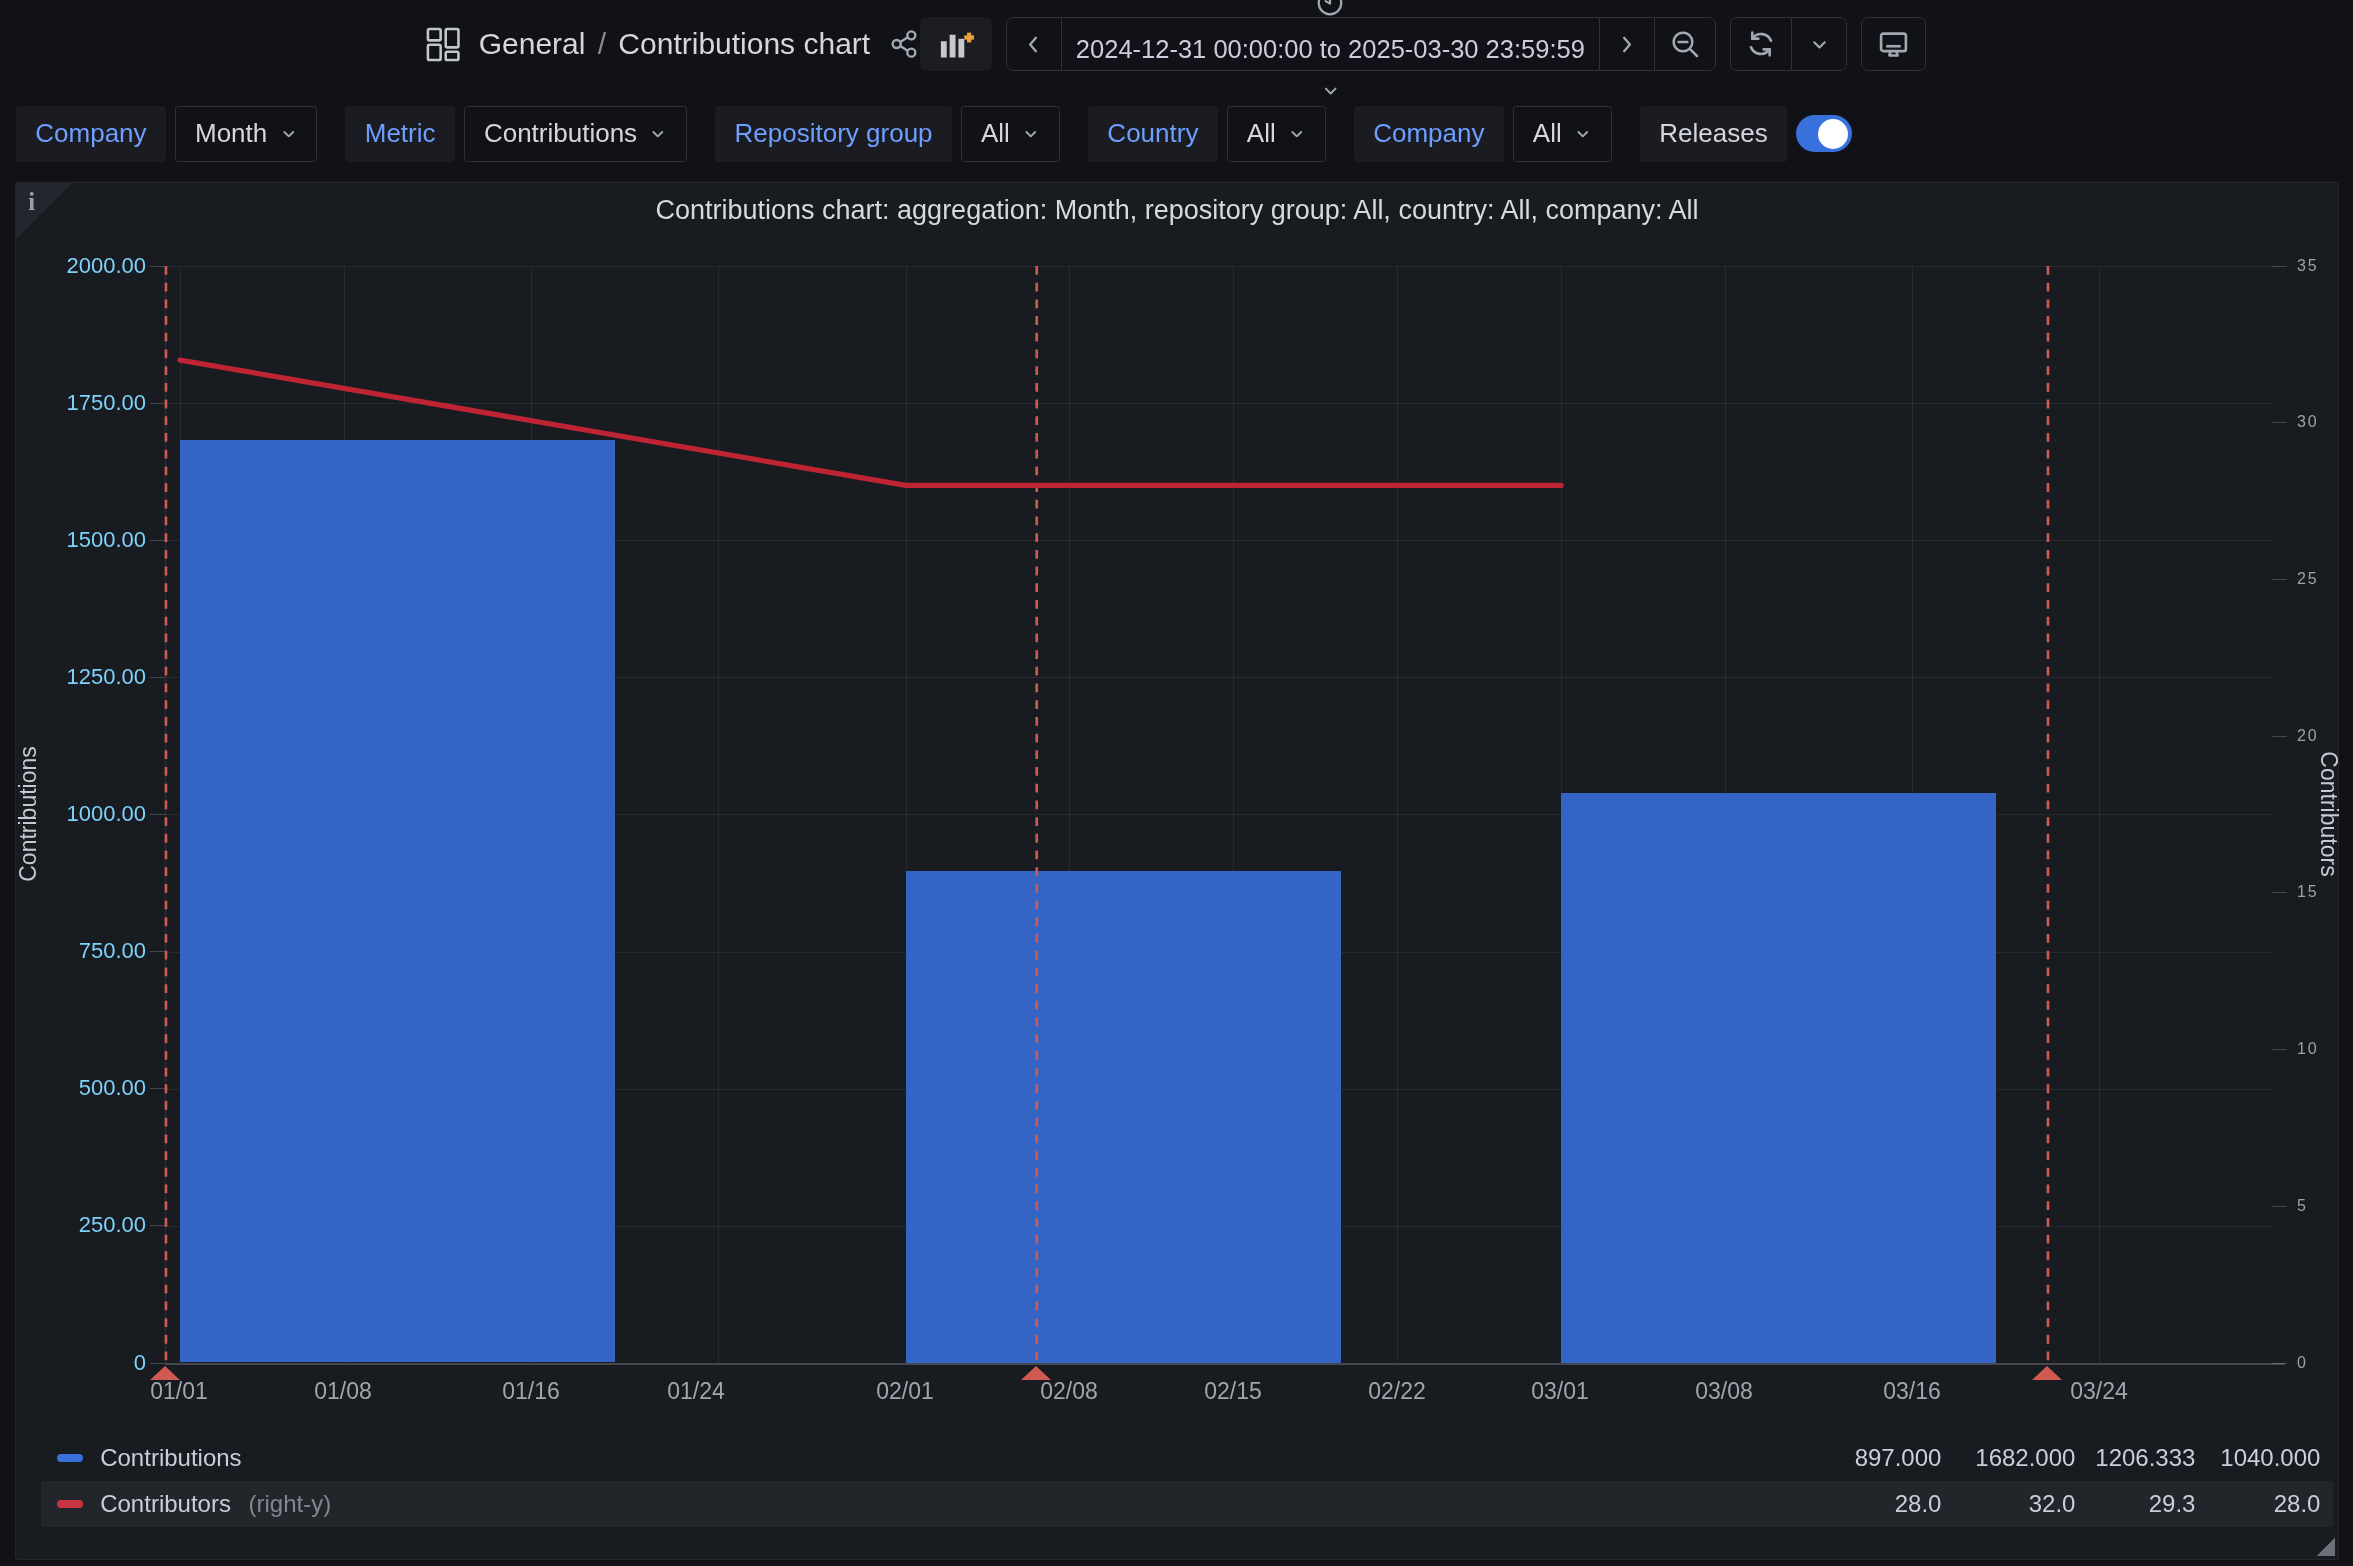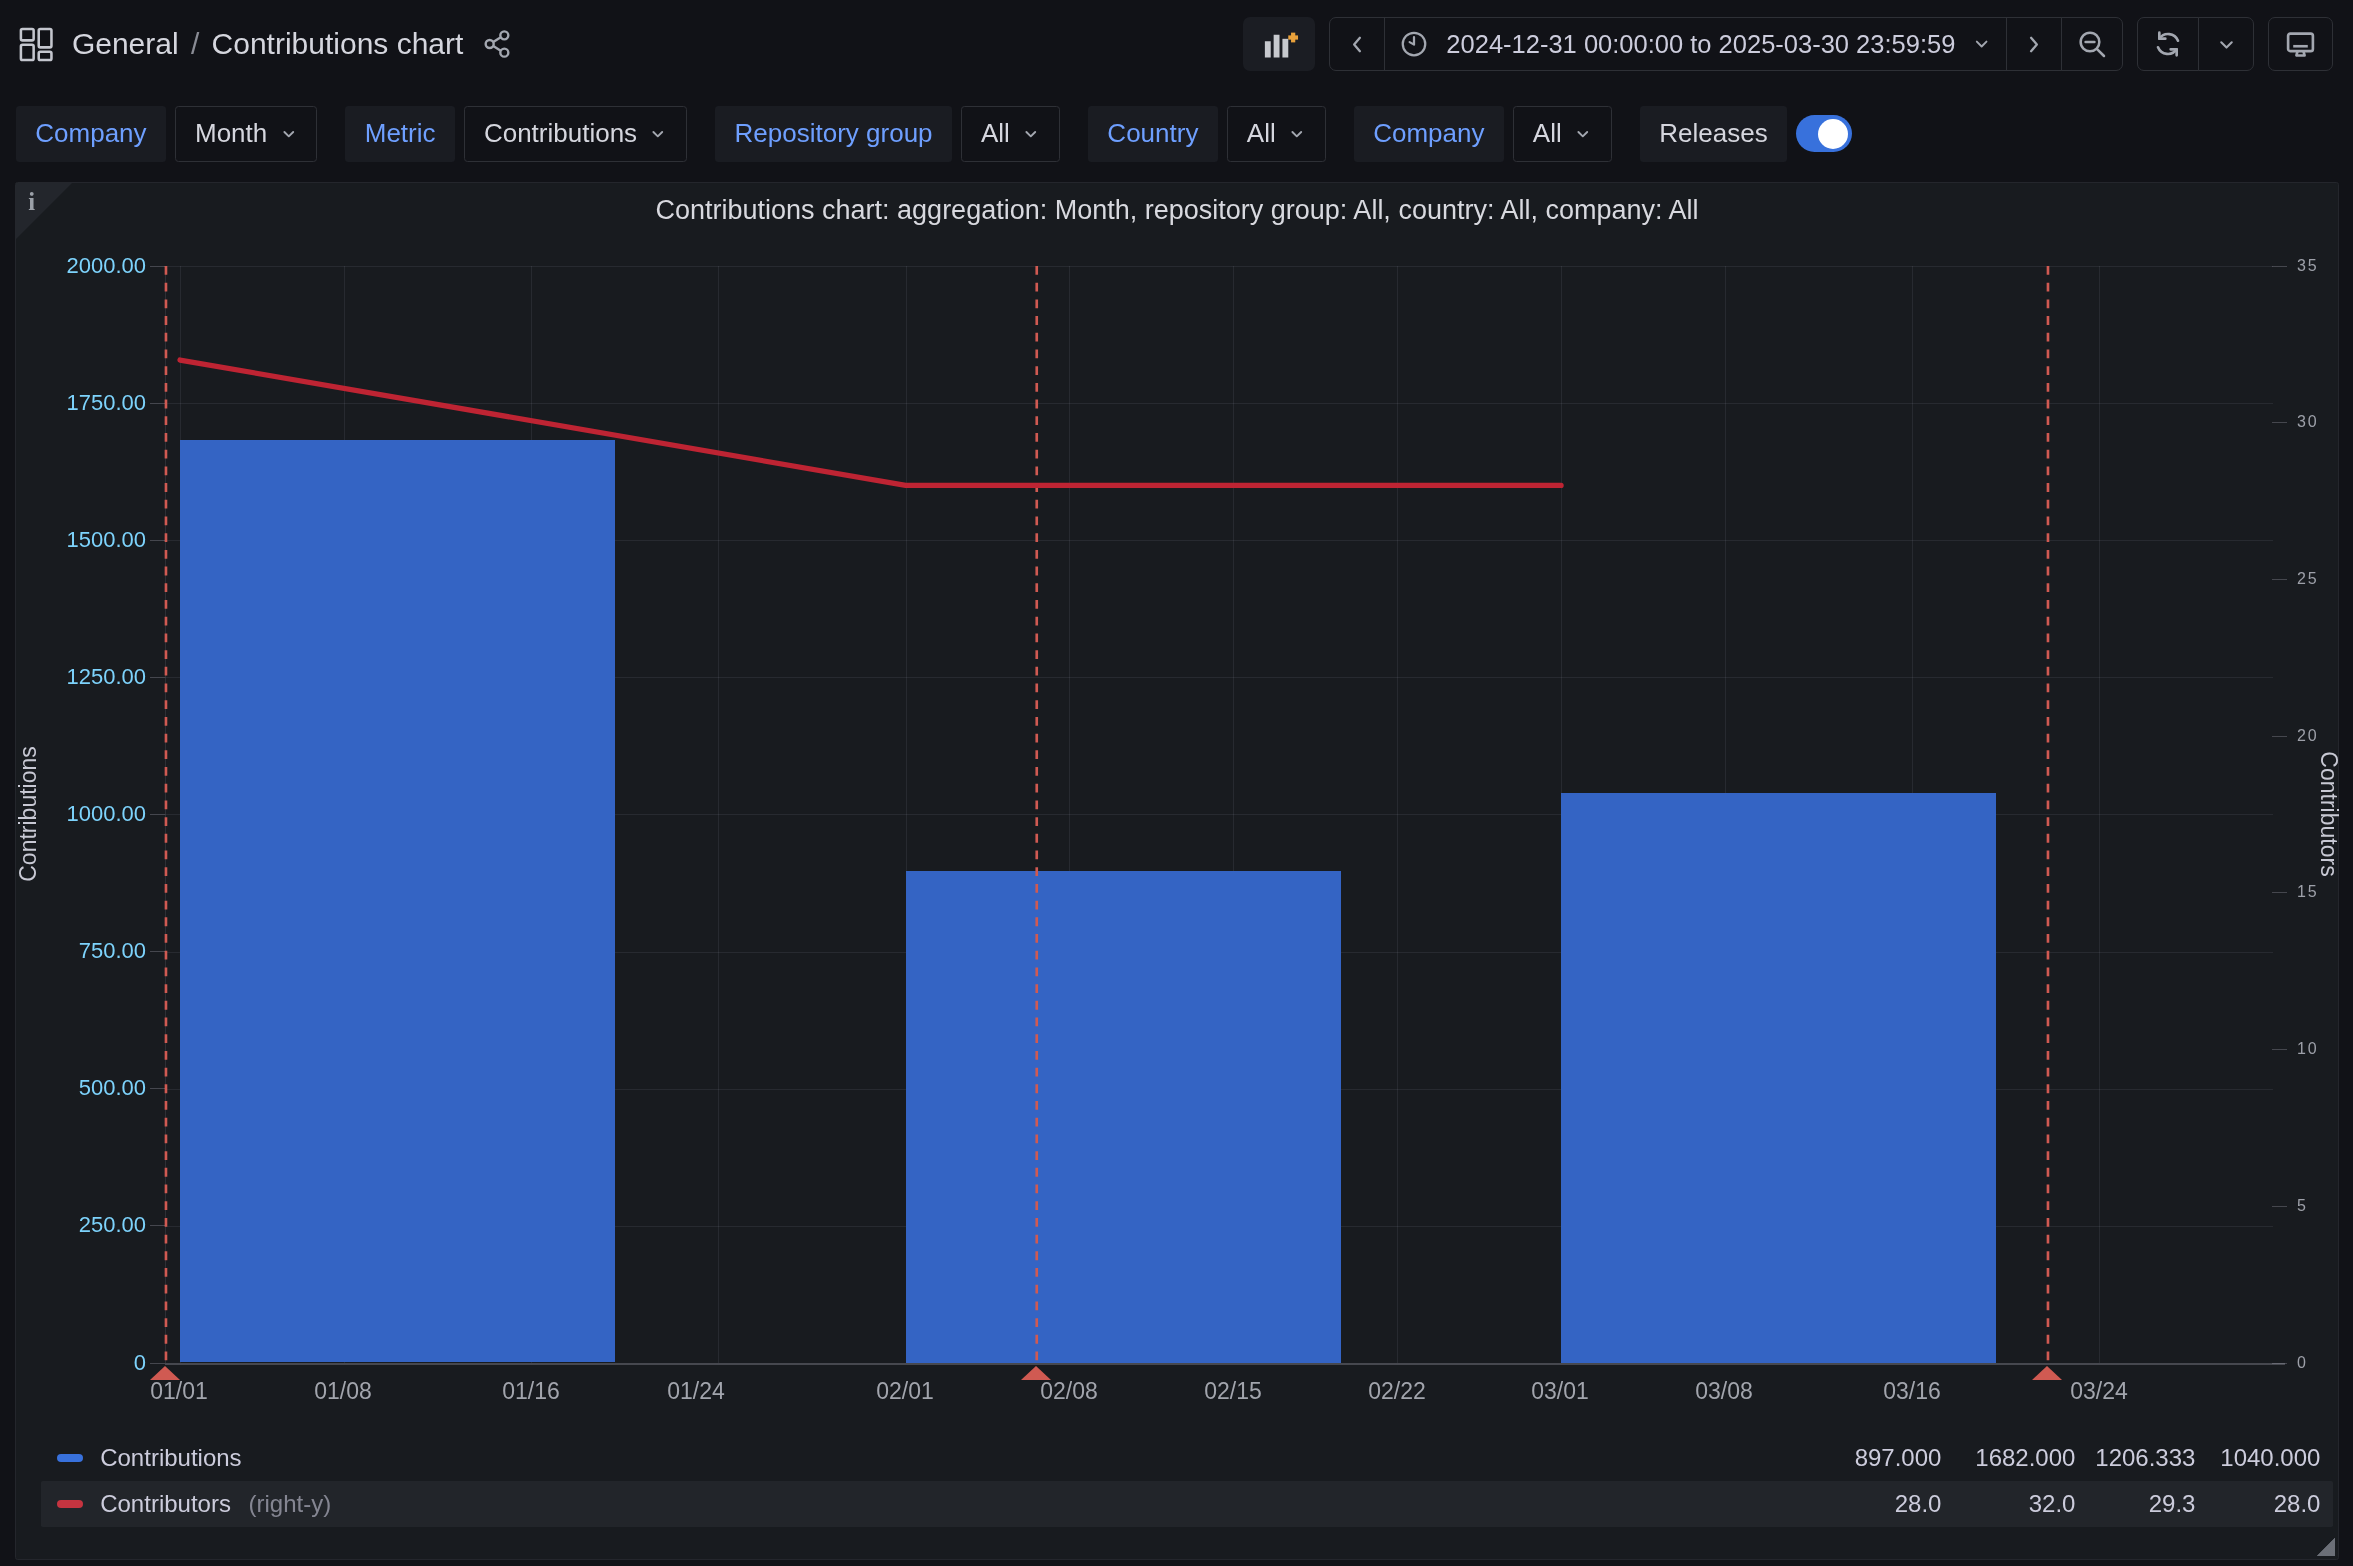--- a/index.html
+++ b/index.html
@@ -7,36 +7,36 @@
   body {
     background: #111217;
     font-family: "Liberation Sans", sans-serif;
     color: #CCCCDC;
     overflow: hidden;
     position: relative;
   }
   
   .topnav {
     height: 88px; display: flex; align-items: center;
-    justify-content: space-between; padding: 0 21px 0 19.3px;
+    justify-content: center; padding: 0 21px 0 19.3px;
   }
   .nav-left { display: flex; align-items: center; gap: 17.6px; }
   .nav-right { display: flex; align-items: center; gap: 14px; }
   .breadcrumb { display: flex; align-items: baseline; gap: 12.3px; font-size: 30px; }
   .crumb-root { color: #D5D6DE; cursor: pointer; }
   .crumb-sep { color: #898B94; }
   .crumb-current { color: #D5D6DE; }
   .icon-btn {
     display: flex; align-items: center; justify-content: center;
     background: transparent; border: none; cursor: pointer; color: #A3A7B0;
   }
   .toolbar-btn {
     height: 54px; min-width: 56px; display: flex; align-items: center; justify-content: center;
     background: #111217; border: 0.9px solid #2E3036; color: #A3A7B0; cursor: pointer;
-    border-radius: 7px; gap: 17px; padding: 0 14px;
+    border-radius: 7px; gap: 17px; padding: 0 14px; flex-direction: column;
   }
   .btn-filled { background: #1B1D23; border: none; border-radius: 7px; height: 54px; width: 72px;
     display:flex; align-items:center; justify-content:center; cursor:pointer; }
   .btn-group { display: flex; }
   .btn-group .toolbar-btn { border-radius: 0; margin-left: -0.9px; }
   .btn-group .toolbar-btn:first-child { border-radius: 7px 0 0 7px; margin-left: 0; }
   .btn-group .toolbar-btn:last-child { border-radius: 0 7px 7px 0; }
   .time-text { font-size: 25.5px; color: #CCCCDC; white-space: nowrap; }
   
   .filterbar {

